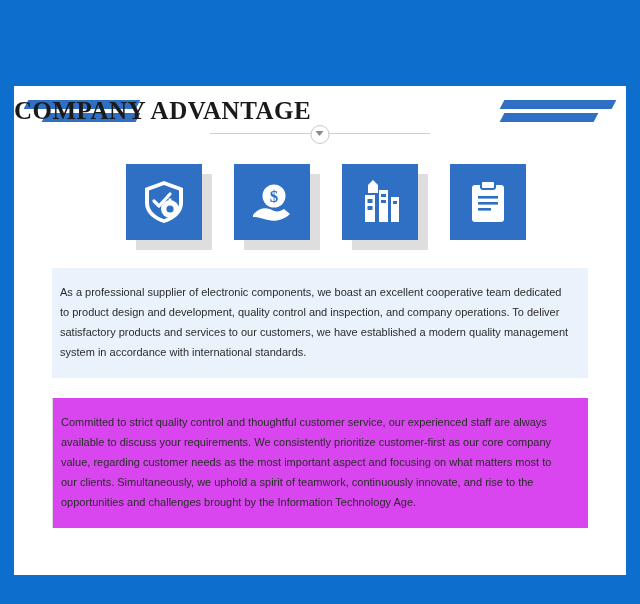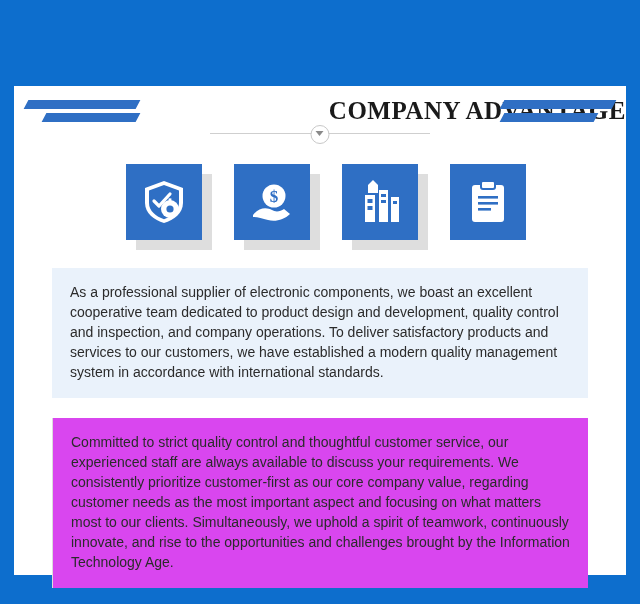--- a/index.html
+++ b/index.html
@@ -25,27 +25,26 @@
   
   .header {
     position: relative;
     height: 68px;
   }
   .title {
     position: absolute;
     left: 0;
     right: 0;
     top: 11px;
-    text-align: right;
+    text-align: left;
     font-family: "Liberation Serif", serif;
     font-weight: bold;
     font-size: 25px;
     letter-spacing: 0.5px;
     color: #1a1a1a;
-    margin-left: 36px;
   }
   .rule {
     position: absolute;
     left: 50%;
     transform: translateX(-50%);
     top: 47px;
     width: 220px;
     height: 1px;
     background: #cfcfcf;
   }
@@ -112,22 +111,22 @@
   .icon-card.i1 { left: 112px; }
   .icon-card.i2 { left: 220px; }
   .icon-card.i3 { left: 328px; }
   .icon-card.i4 { left: 436px; }
   .icon-card svg { display: block; }
 
   
   .block {
     margin: 0 38px;
     box-sizing: border-box;
-    padding: 14px 18px 16px 18px;
-    font-size: 14px;
+    padding: 14px 18px 16px 8px;
+    font-size: 11px;
     line-height: 20px;
     color: #2b2b2b;
   }
   .block.first {
     background: #eaf2fb;
     margin-top: 14px;
   }
   .block.second {
     background: #d946ef;
     margin-top: 20px;

